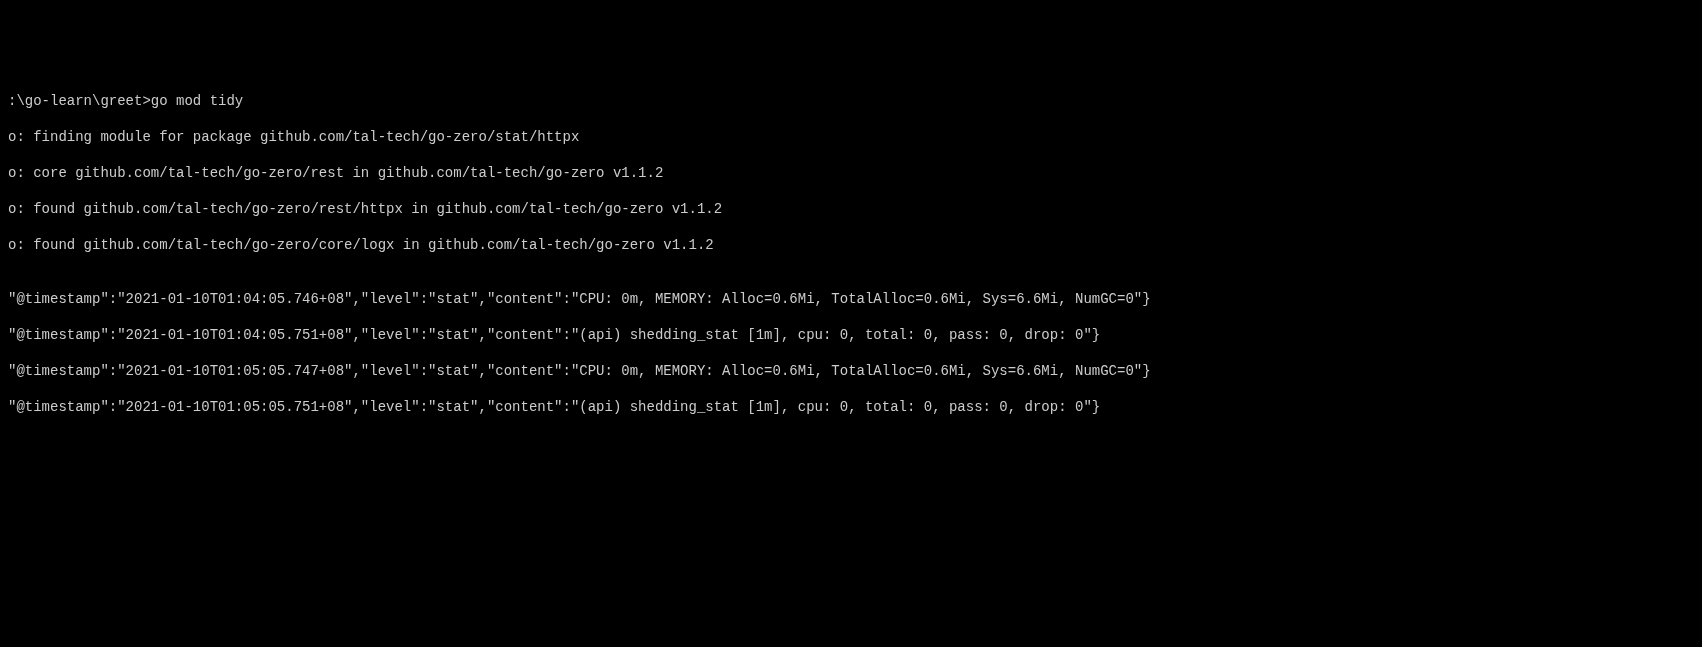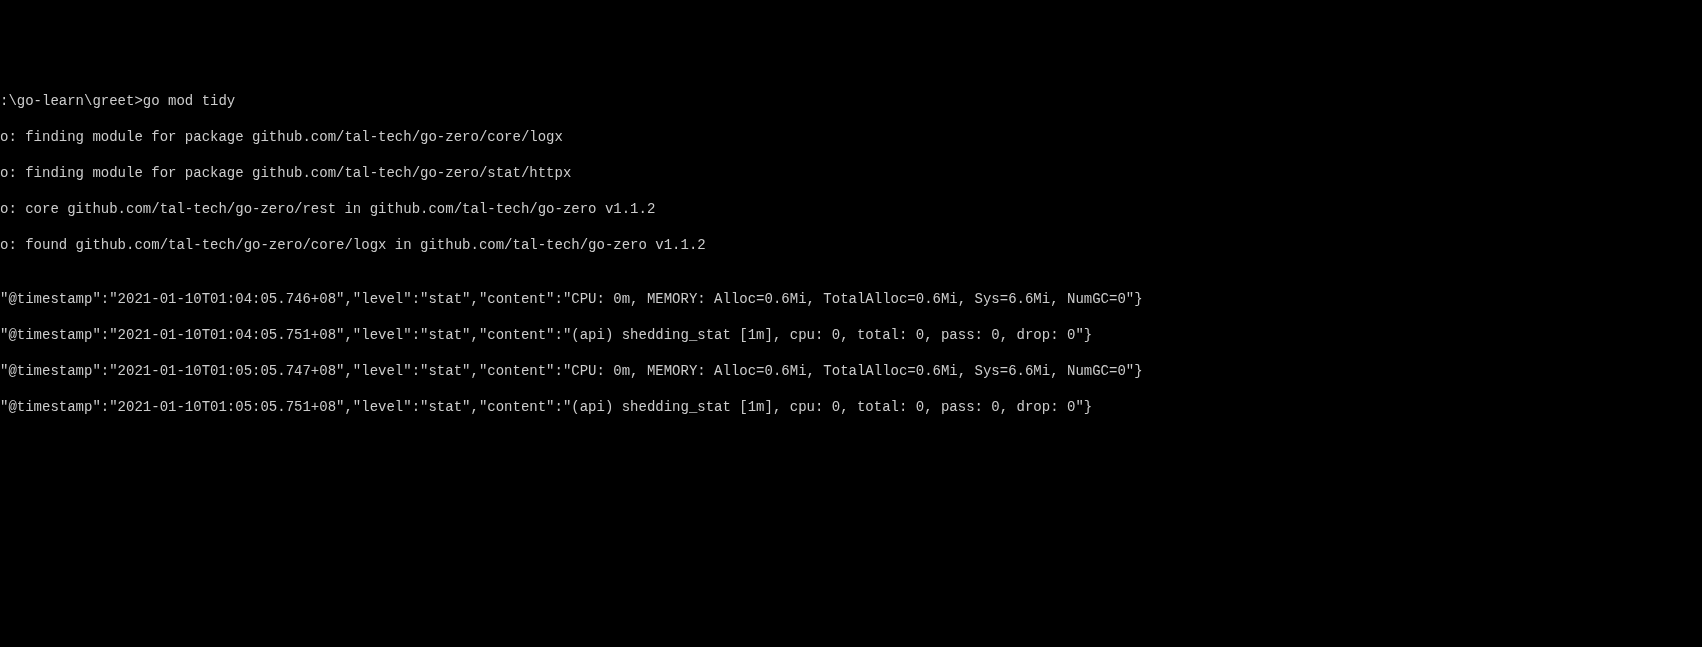--- a/index.html
+++ b/index.html
@@ -13,31 +13,32 @@
     white-space: pre;
     overflow: hidden;
     width: 1702px;
     height: 647px;
   }
   .terminal {
     padding: 2px 0 0 0;
   }
   .line {
     white-space: pre;
+    padding-left: 8px;
   }
 </style>
 </head>
 <body>
 
 
 <div class="terminal">
 <div class="line">:\go-learn\greet&gt;go mod tidy</div>
-<div class="line">o: finding module for package github.com/tal-tech/go-zero/core/logx</div>
 <div class="line">o: finding module for package github.com/tal-tech/go-zero/stat/httpx</div>
 <div class="line">o: core github.com/tal-tech/go-zero/rest in github.com/tal-tech/go-zero v1.1.2</div>
+<div class="line">o: found github.com/tal-tech/go-zero/rest/httpx in github.com/tal-tech/go-zero v1.1.2</div>
 <div class="line">o: found github.com/tal-tech/go-zero/core/logx in github.com/tal-tech/go-zero v1.1.2</div>
 <div class="line"></div>
 <div class="line">"@timestamp":"2021-01-10T01:04:05.746+08","level":"stat","content":"CPU: 0m, MEMORY: Alloc=0.6Mi, TotalAlloc=0.6Mi, Sys=6.6Mi, NumGC=0"}</div>
 <div class="line">"@timestamp":"2021-01-10T01:04:05.751+08","level":"stat","content":"(api) shedding_stat [1m], cpu: 0, total: 0, pass: 0, drop: 0"}</div>
 <div class="line">"@timestamp":"2021-01-10T01:05:05.747+08","level":"stat","content":"CPU: 0m, MEMORY: Alloc=0.6Mi, TotalAlloc=0.6Mi, Sys=6.6Mi, NumGC=0"}</div>
 <div class="line">"@timestamp":"2021-01-10T01:05:05.751+08","level":"stat","content":"(api) shedding_stat [1m], cpu: 0, total: 0, pass: 0, drop: 0"}</div>
 
 
 
 

